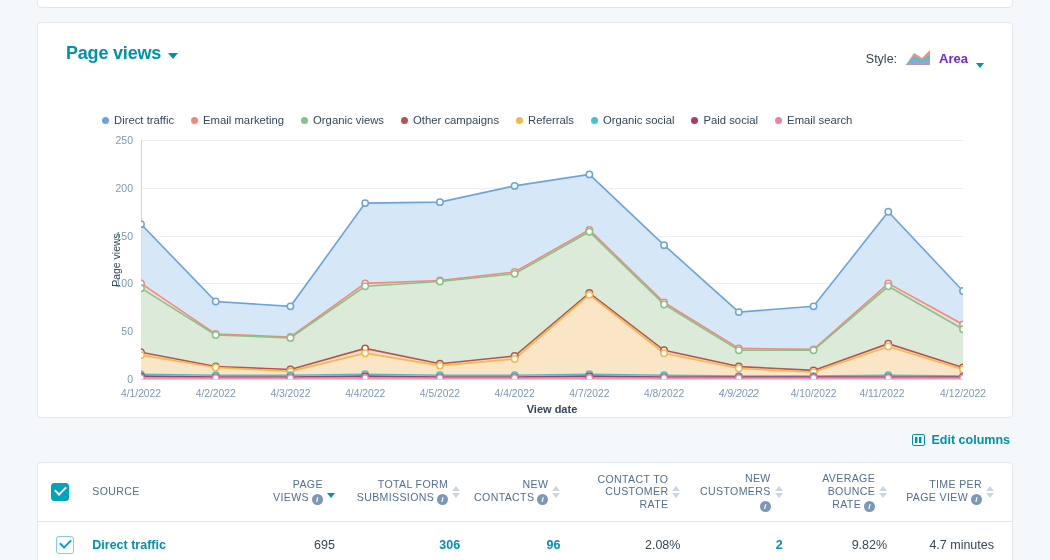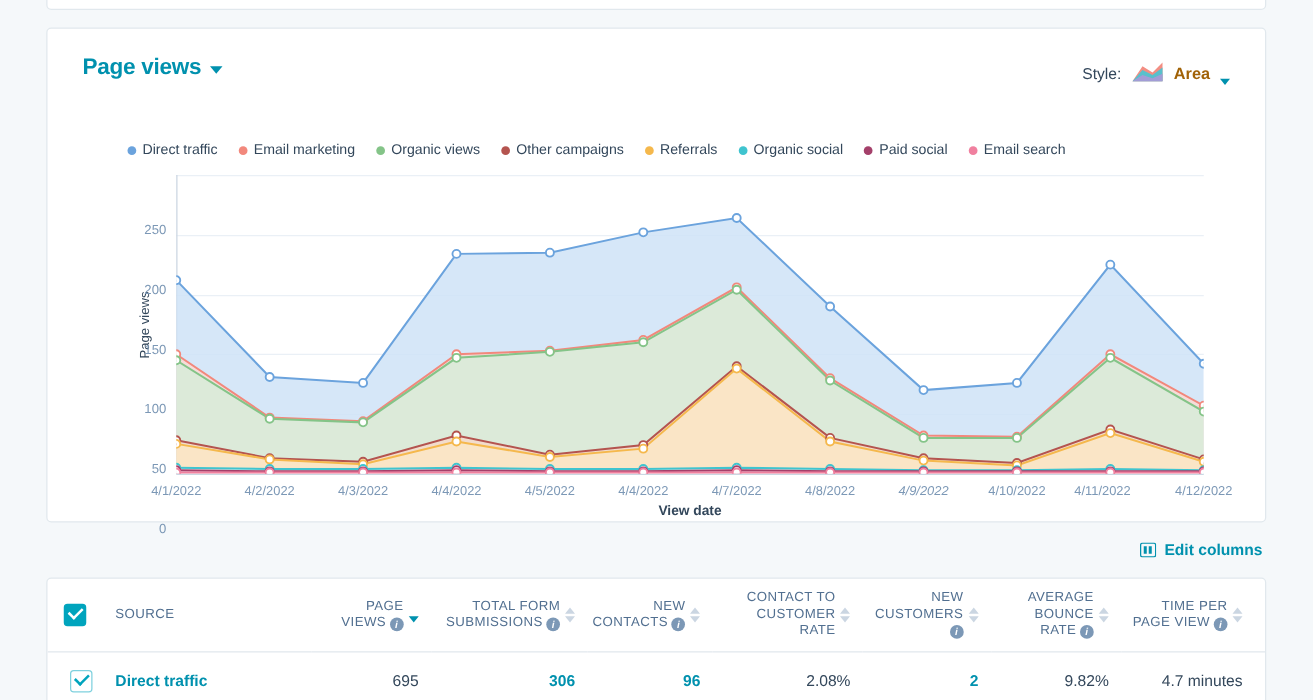--- a/index.html
+++ b/index.html
@@ -37,21 +37,21 @@
     display:inline-block; margin-left:7px; vertical-align:middle;
     width:0;height:0;border-left:5px solid transparent;border-right:5px solid transparent;
     border-top:6px solid #0091ae; position:relative; top:2px;
   }
   #style-control {
     position:absolute; right:0; top:6px;
     display:flex; align-items:flex-end; gap:8px;
     font-size:12.5px; color:#33475b;
   }
   #style-icon { width:26px; height:17px; display:block; }
-  #style-value { color:#a16207; font-weight:bold; font-size:13px; }
+  #style-value { color:#6d28d9; font-weight:bold; font-size:13px; }
   #style-caret {
     width:0;height:0;border-left:4px solid transparent;border-right:4px solid transparent;
     border-top:5px solid #0091ae; position:relative; top:2px;
   }
 
   
   #legend {
     position:absolute; left:64px; top:88px; right:20px; height:18px;
     display:flex; align-items:center; gap:17px;
     font-size:11.3px; color:#33475b; white-space:nowrap;
@@ -63,21 +63,21 @@
   #plot-area {
     position:absolute; left:103px; top:117px; width:822px; height:239px;
   }
   #grid-lines { position:absolute; inset:0; }
   .gridline { position:absolute; left:0; right:0; height:1px; background:#eaf0f6; }
   .gridline.zero { background:#cbd6e2; }
   #y-axis-line { position:absolute; left:0; top:0; bottom:0; width:1px; background:#cbd6e2; }
   #svg-chart { position:absolute; left:0; top:0; }
   .ytick {
     position:absolute; right:calc(100% + 8px); transform:translateY(-50%);
-    font-size:10.5px; color:#7c98b6; white-space:nowrap;margin-top:44px;
+    font-size:10.5px; color:#7c98b6; white-space:nowrap;
   }
   .xtick {
     position:absolute; top:calc(100% + 9px); transform:translateX(-50%);
     font-size:10.3px; color:#7c98b6; white-space:nowrap;
   }
   #y-axis-title {
     position:absolute; left:-52px; top:50%;
     transform:translateY(-50%) rotate(-90deg); transform-origin:center;
     font-size:10.5px; color:#33475b; white-space:nowrap;
   }

